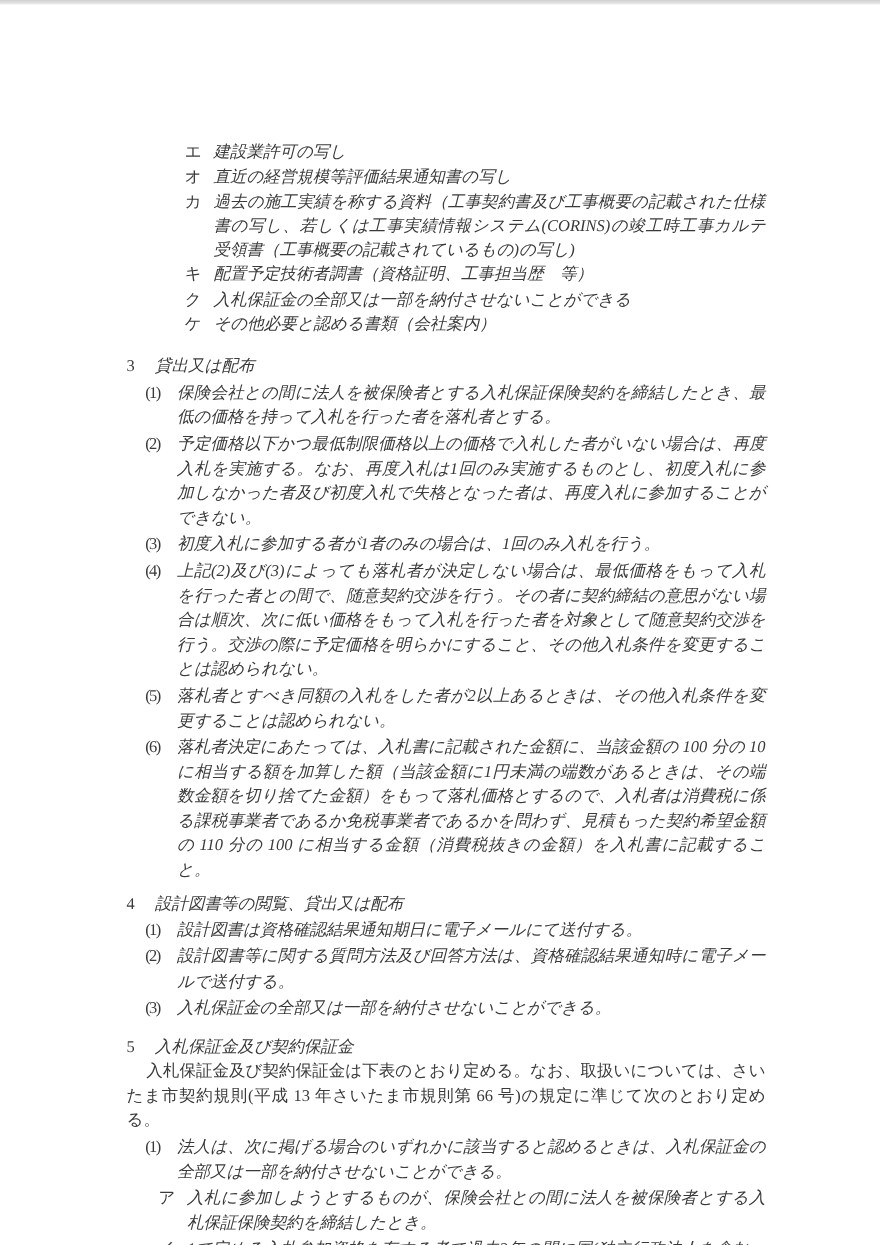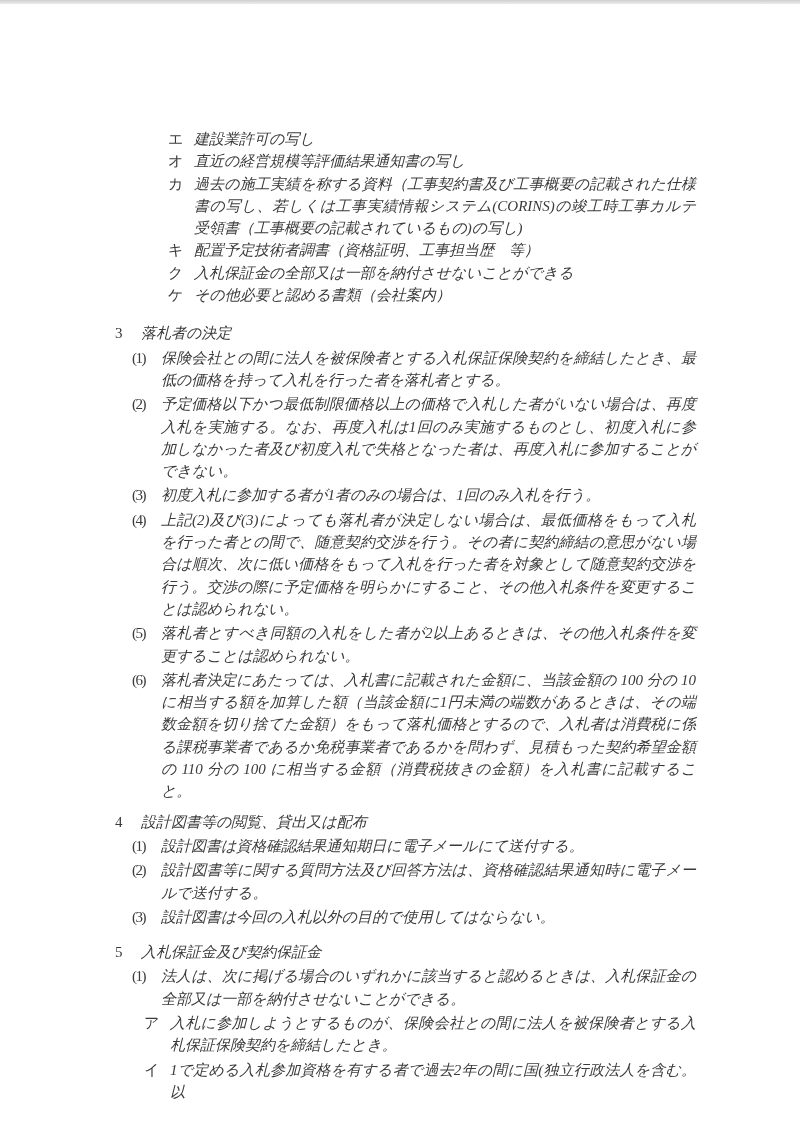--- a/index.html
+++ b/index.html
@@ -85,21 +85,21 @@
     </div>
     <div class="row">
       <span class="m">ケ</span>
       <span class="t">その他必要と認める書類（会社案内）</span>
     </div>
   </div>
 
   <section class="sec sec-3">
     <div class="row sec-head">
       <span class="m">3</span>
-      <span class="t">落札者の決定</span>
+      <span class="t">貸出又は配布</span>
     </div>
     <div class="sec-items">
       <div class="row item">
         <span class="m">(1)</span>
         <span class="t">保険会社との間に法人を被保険者とする入札保証保険契約を締結したとき、最低の価格を持って入札を行った者を落札者とする。</span>
       </div>
       <div class="row item">
         <span class="m">(2)</span>
         <span class="t">予定価格以下かつ最低制限価格以上の価格で入札した者がいない場合は、再度入札を実施する。なお、再度入札は1回のみ実施するものとし、初度入札に参加しなかった者及び初度入札で失格となった者は、再度入札に参加することができない。</span>
       </div>
@@ -131,30 +131,31 @@
       <div class="row item">
         <span class="m">(1)</span>
         <span class="t">設計図書は資格確認結果通知期日に電子メールにて送付する。</span>
       </div>
       <div class="row item">
         <span class="m">(2)</span>
         <span class="t">設計図書等に関する質問方法及び回答方法は、資格確認結果通知時に電子メールで送付する。</span>
       </div>
       <div class="row item">
         <span class="m">(3)</span>
-        <span class="t">設計図書は今回の入札以外の目的で使用してはならない。</span>
+        <span class="t">入札保証金の全部又は一部を納付させないことができる。</span>
       </div>
     </div>
   </section>
 
   <section class="sec sec-5">
     <div class="row sec-head">
       <span class="m">5</span>
       <span class="t">入札保証金及び契約保証金</span>
     </div>
+    <p class="sec-intro" style="margin:0;">入札保証金及び契約保証金は下表のとおり定める。なお、取扱いについては、さいたま市契約規則(平成 13 年さいたま市規則第 66 号)の規定に準じて次のとおり定める。</p>
     <div class="sec-items">
       <div class="row item">
         <span class="m">(1)</span>
         <span class="t">法人は、次に掲げる場合のいずれかに該当すると認めるときは、入札保証金の全部又は一部を納付させないことができる。</span>
       </div>
       <div class="sub-items">
         <div class="row sub">
           <span class="m">ア</span>
           <span class="t">入札に参加しようとするものが、保険会社との間に法人を被保険者とする入札保証保険契約を締結したとき。</span>
         </div>

